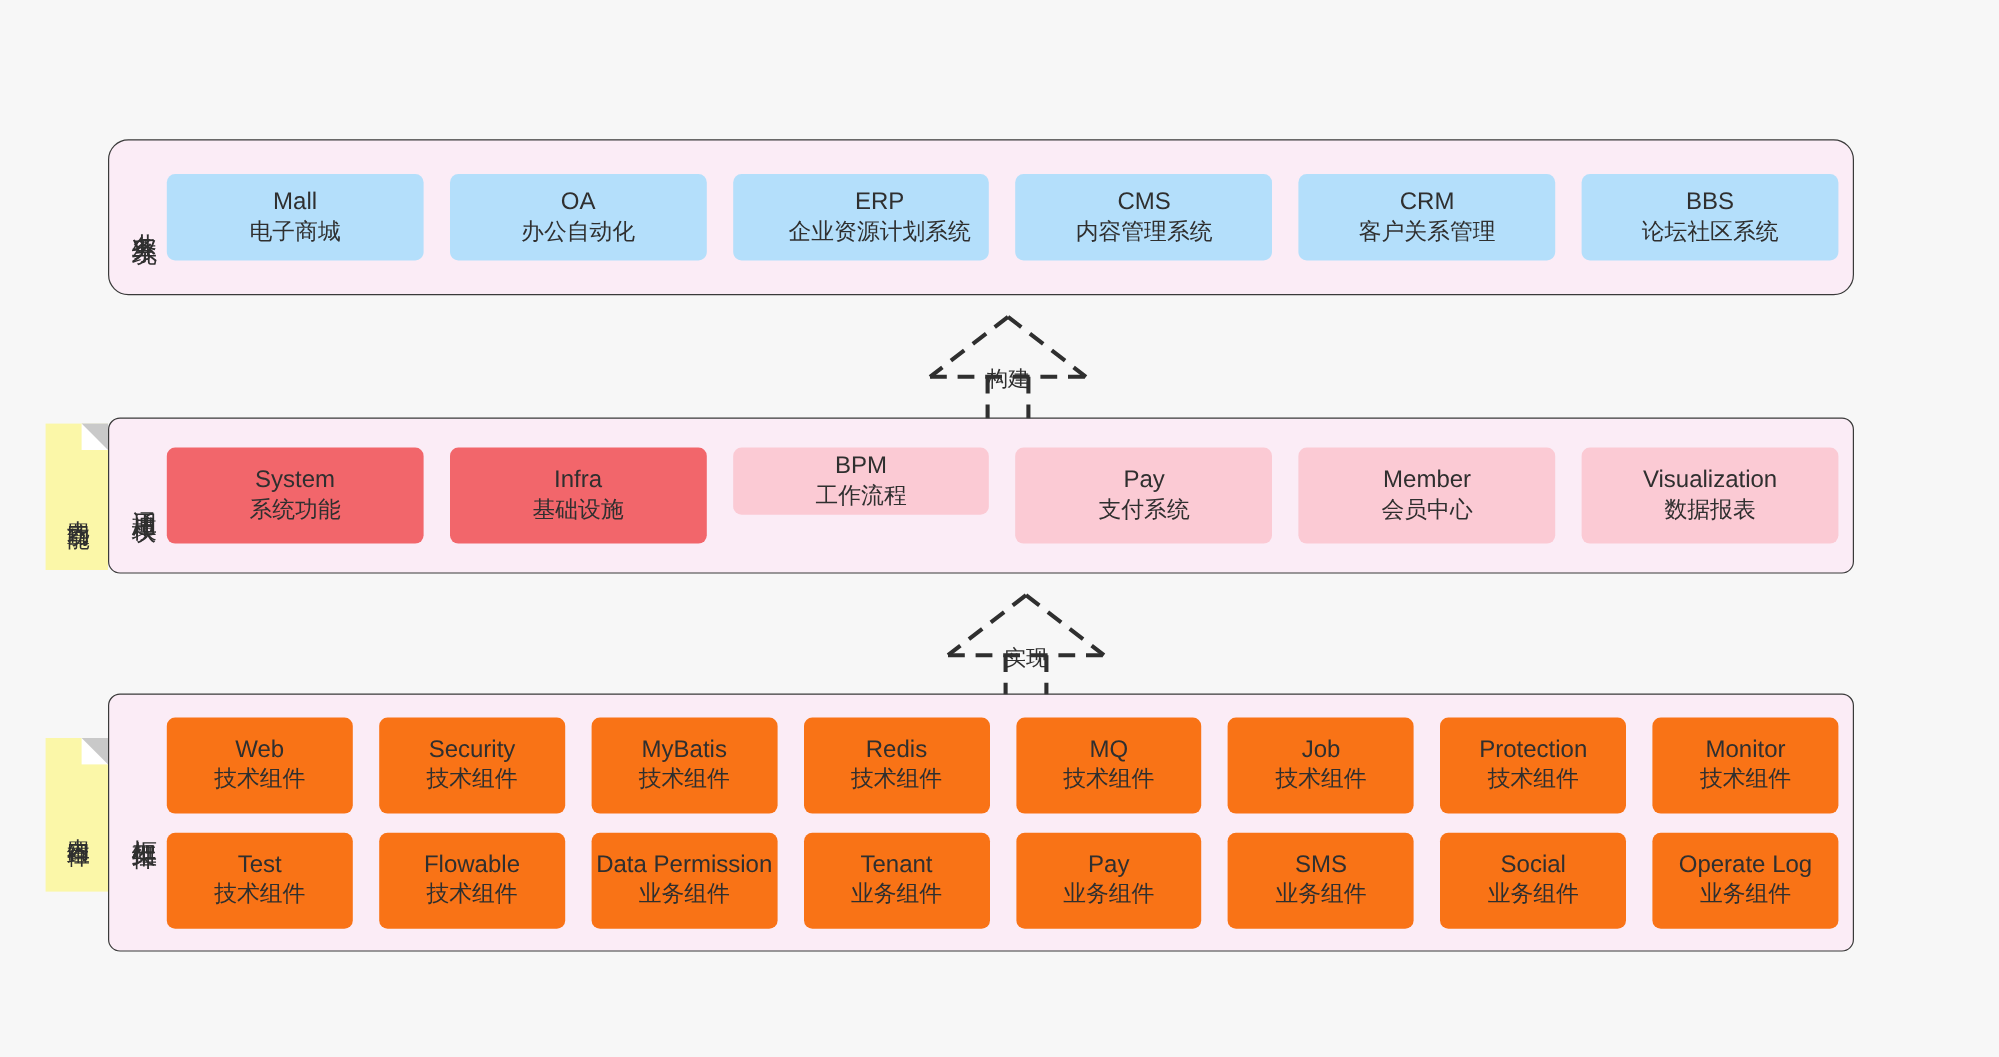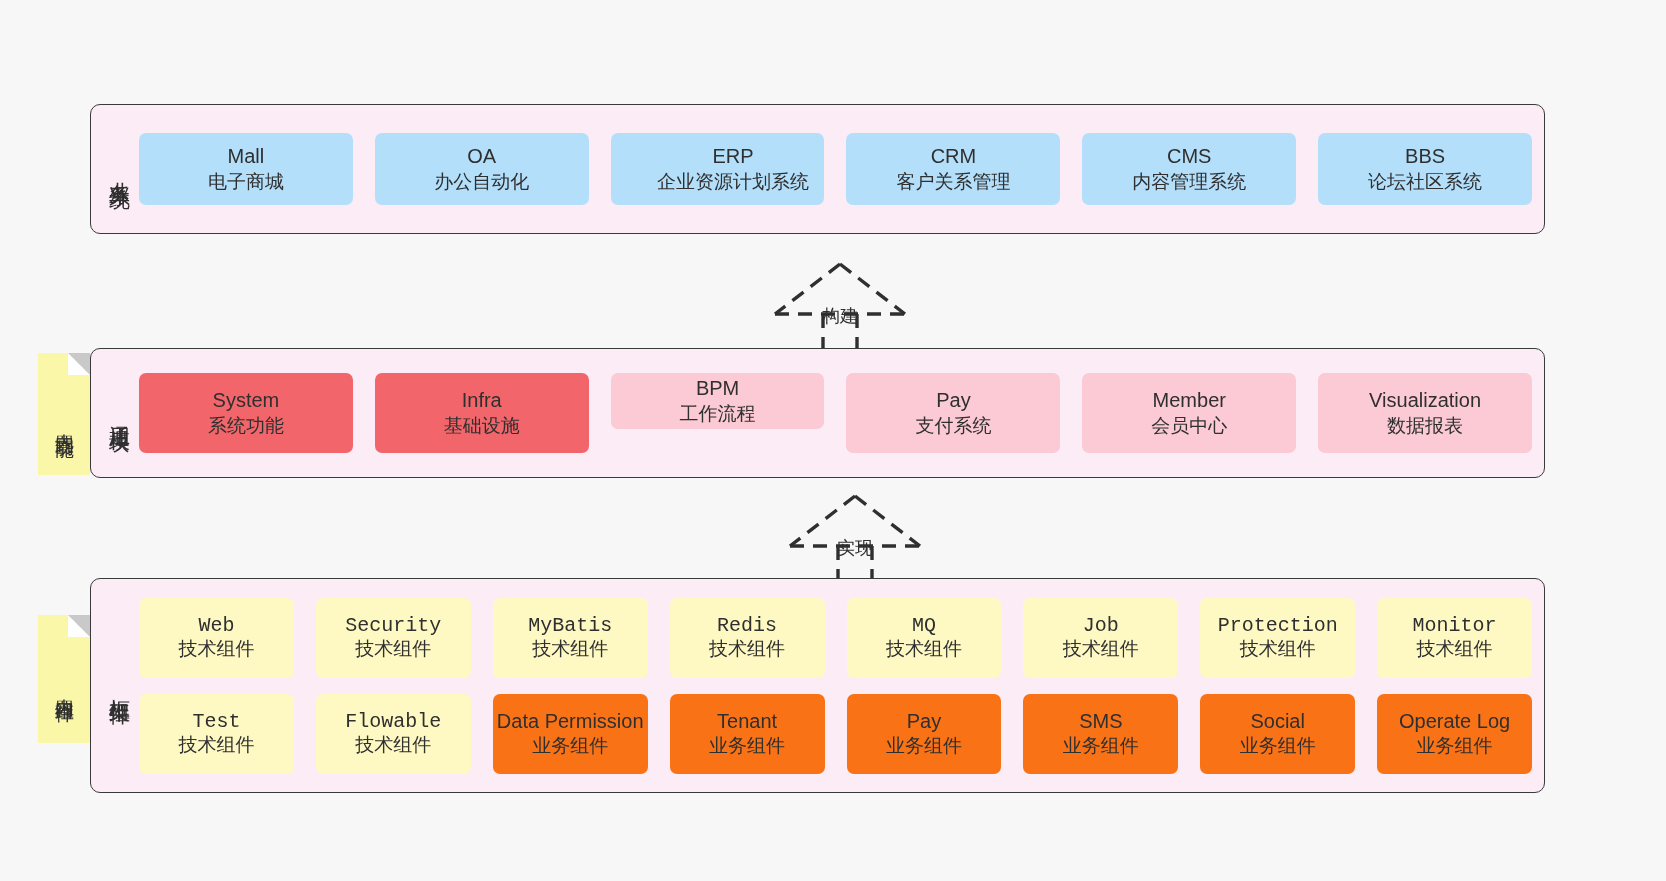--- a/index.html
+++ b/index.html
@@ -66,21 +66,21 @@
     padding: 6px 4px;
     user-select: none;
   }
   .card .t1 { font-size: 20px; }
   .card .t2 { font-size: 19px; }
 
   
   .c-blue        { background: #b4dffb; }
   .c-red         { background: #f2666b; }
   .c-pink        { background: #fbcad4; }
-  .c-green       { background: #fef9c3; font-family: Liberation Mono, monospace; }
+  .c-green       { background: #f97316; }
   .c-lightgreen  { background: #f97316; }
 
   
   .sticky {
     position: absolute;
     width: 52px;
     background: #fbf7a8;
     display: flex;
     align-items: center;
     justify-content: center;
@@ -131,43 +131,43 @@
     background: transparent;
     white-space: nowrap;
     user-select: none;
   }
 </style>
 </head>
 <body>
 
 <div id="stage">
 
-  <div class="layer" id="layer-business" style="left:90px; top:104px; width:1455px; height:130px;">
+  <div class="layer" id="layer-business" style="left:90px; top:116px; width:1455px; height:130px;border-radius:17px;">
     <div class="vlabel">业务系统</div>
     <div class="cards cols6">
 
       <div class="card c-blue" style="height:72px;">
         <span class="t1">Mall</span>
         <span class="t2">电子商城</span>
       </div>
       <div class="card c-blue" style="height:72px;">
         <span class="t1">OA</span>
         <span class="t2">办公自动化</span>
       </div>
       <div class="card c-blue" style="height:72px;padding-left:35px;">
         <span class="t1">ERP</span>
         <span class="t2">企业资源计划系统</span>
       </div>
       <div class="card c-blue" style="height:72px;">
+        <span class="t1">CMS</span>
+        <span class="t2">内容管理系统</span>
+      </div>
+      <div class="card c-blue" style="height:72px;">
         <span class="t1">CRM</span>
         <span class="t2">客户关系管理</span>
-      </div>
-      <div class="card c-blue" style="height:72px;">
-        <span class="t1">CMS</span>
-        <span class="t2">内容管理系统</span>
       </div>
       <div class="card c-blue" style="height:72px;">
         <span class="t1">BBS</span>
         <span class="t2">论坛社区系统</span>
       </div>
 
     </div>
   </div>
 
   <div class="connector" style="left:755px; top:258px;">

